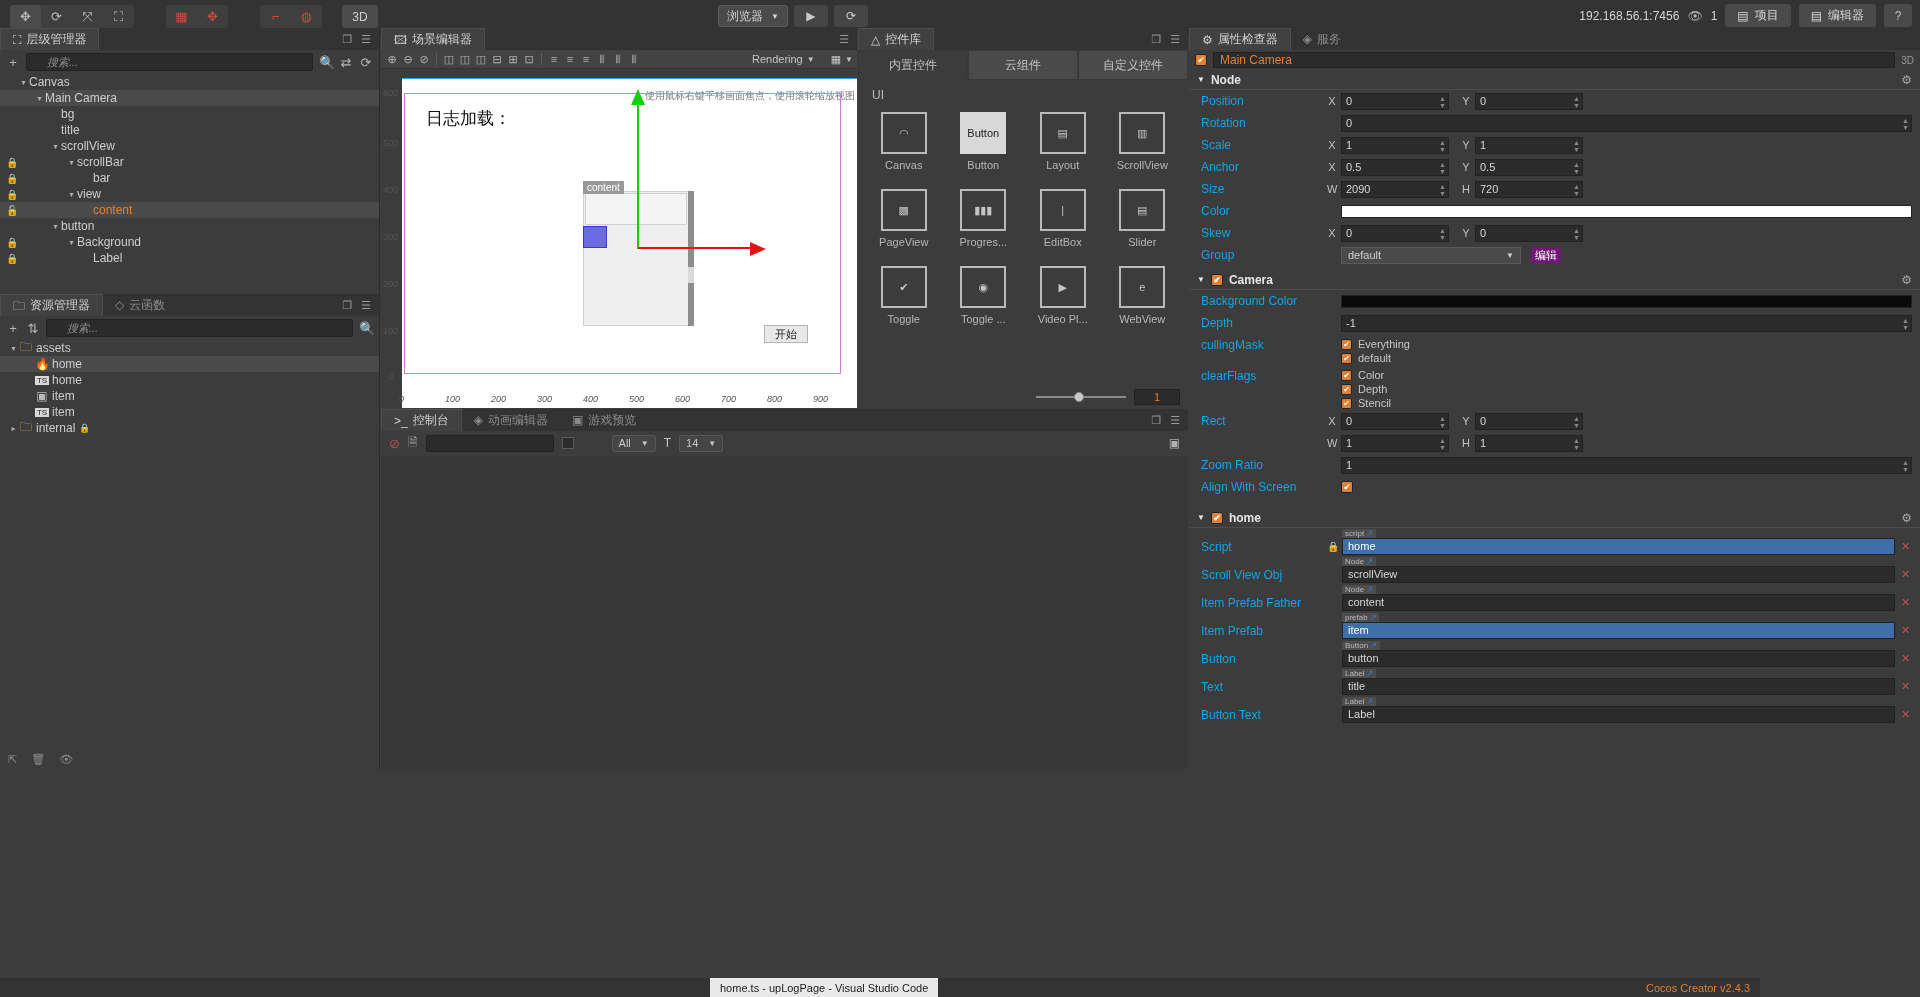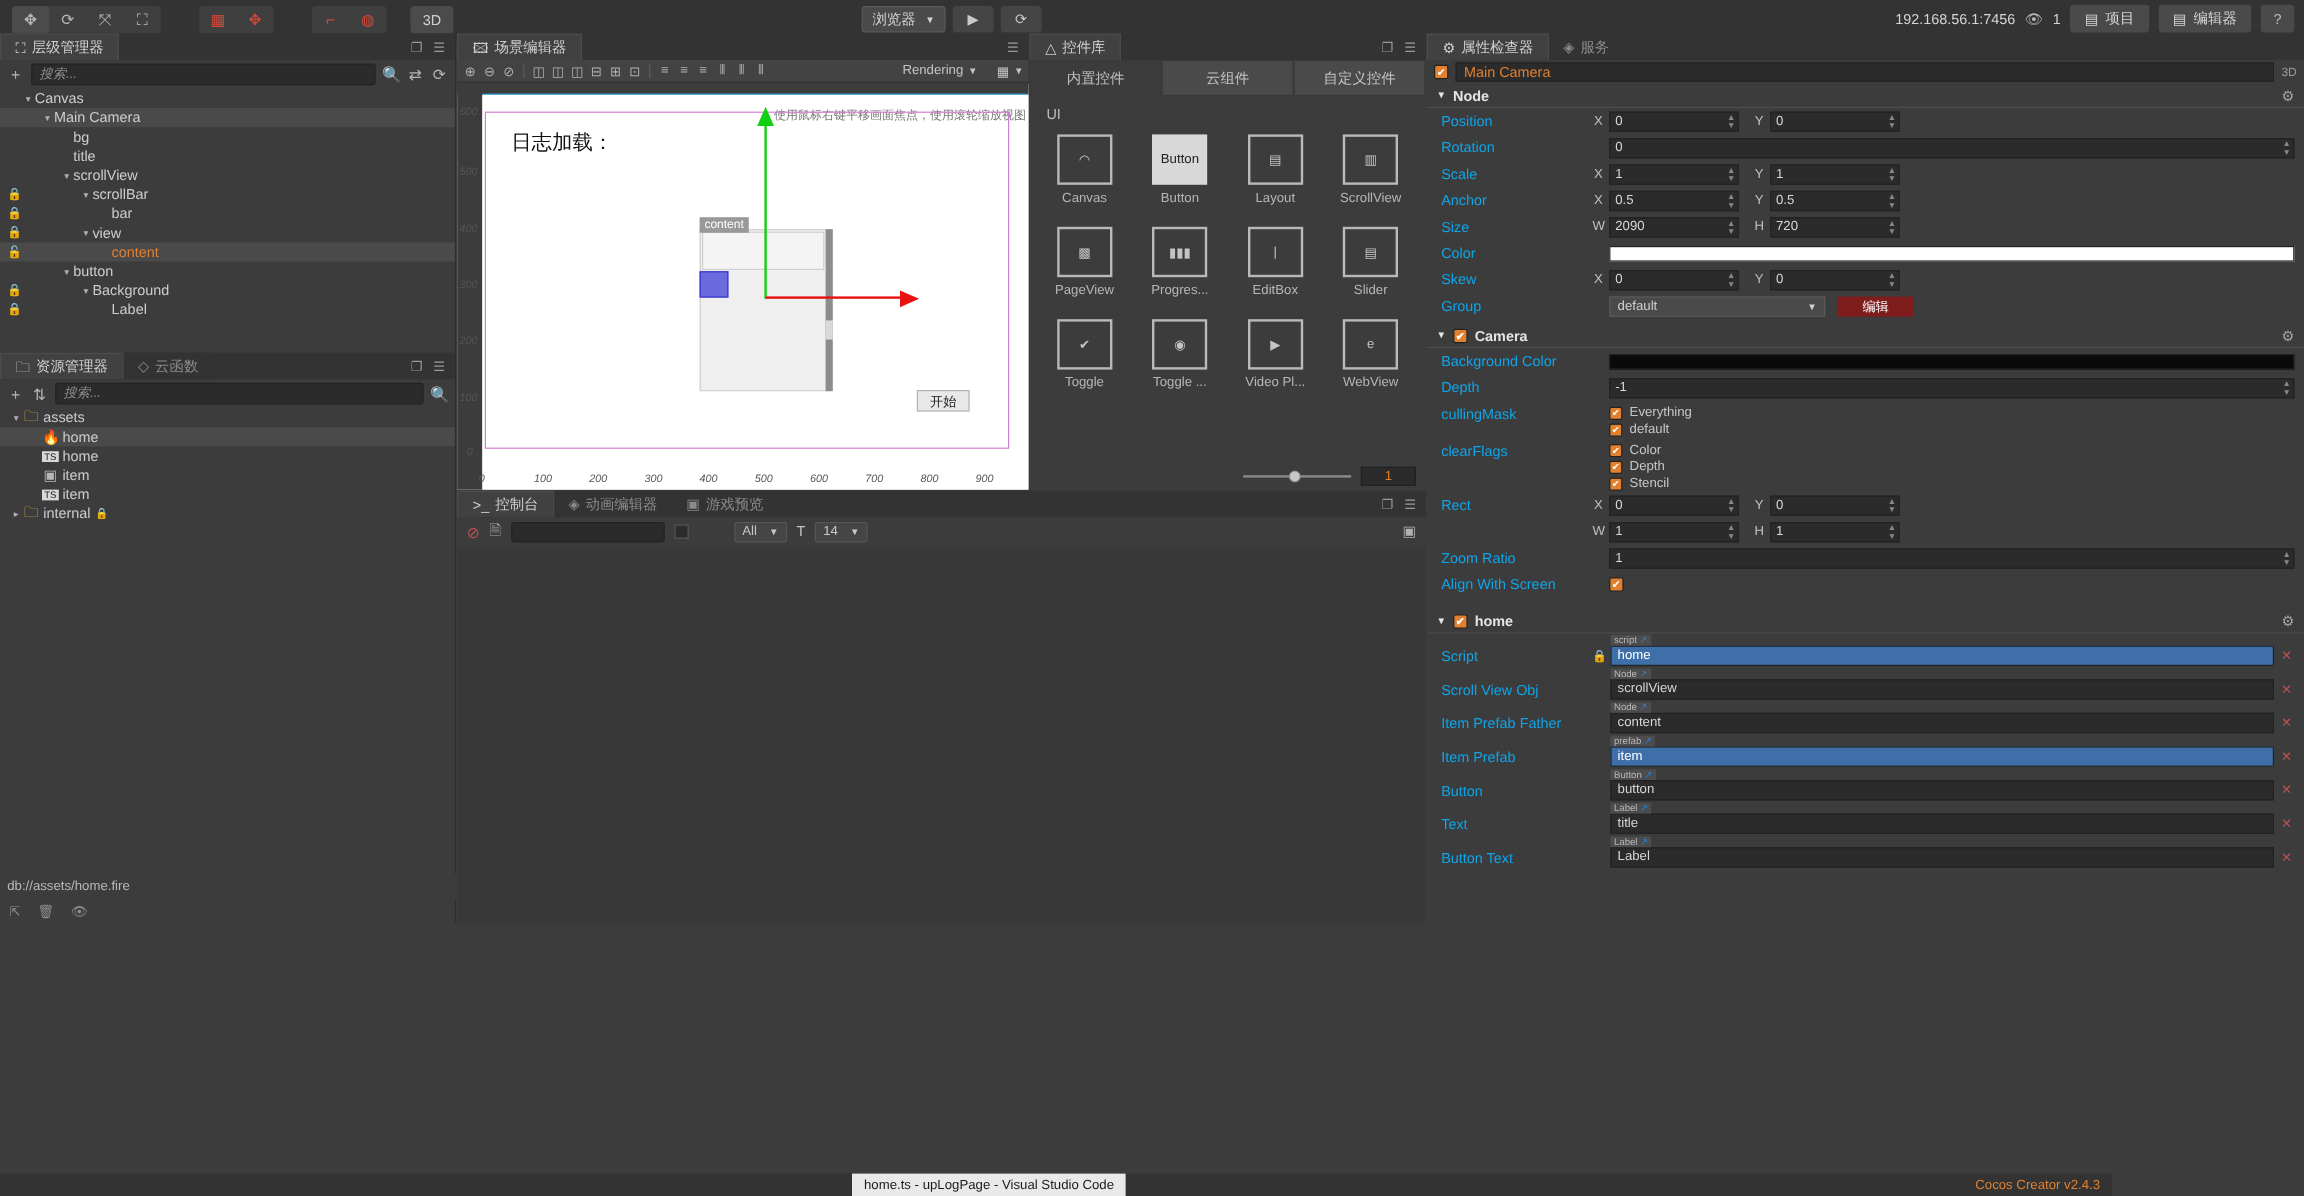--- a/index.html
+++ b/index.html
@@ -60,21 +60,21 @@
               border-left: 1px solid #4d4d4d; border-right: 1px solid #4d4d4d; }
   .ptab-icons { margin-left: auto; display: flex; align-items: center; gap: 9px; padding-right: 8px; color: #9a9a9a; font-size: 11px;}
   .ico { display: inline-block; line-height: 1; }
 
   
   .hier { left: 0; top: 28px; width: 380px; height: 266px; background: #3c3c3c; border-right:1px solid #2d2d2d;}
   .searchrow { height: 24px; display: flex; align-items: center; gap: 6px; padding: 0 6px; background: #3c3c3c;}
   .sr-btn { color: #b5b5b5; font-size: 13px; width: 14px; text-align:center;}
   .search-input {
     flex: 1; height: 18px; background: #2b2b2b; border: 1px solid #222; border-radius: 2px;
-    color: #8d8d8d; font-size: 11px; font-style: italic; padding: 0 6px; line-height: 16px;
+    color: #8d8d8d; font-size: 11px; font-style: italic; padding: 0 20px; line-height: 16px;
   }
   .tree { font-size: 12px; }
   .trow { height: 16px; display: flex; align-items: center; position: relative; color: #c8c8c8;}
   .trow.sel { background: #4a4a4a; }
   .trow .lock { position: absolute; left: 6px; color: #e1562a; font-size: 10px;}
   .tw { display:inline-block; width: 11px; text-align: center; color:#b0b0b0; font-size:8px;}
   .tname.orange { color: #e08030; }
   .tname.white { color: #cdcdcd; }
 
   
@@ -153,21 +153,21 @@
   .fld { height: 17px; background:#2b2b2b; border:1px solid #222; color:#d6d6d6; font-size:11px;
          padding: 0 4px; line-height:15px; display:flex; align-items:center; position:relative;}
   .fld .spin { position:absolute; right:2px; top:1px; font-size:7px; color:#888; line-height:7px;}
   .axl { font-size: 11px; color: #c0c0c0; width: 10px; text-align:center;}
   .fld.num { width: 108px; }
   .fld.wide { flex: 1; }
   .colorfld { height:13px; flex:1; background:#ffffff; border:1px solid #222;}
   .colorfld.black { background:#0a0a0a; }
   .grp-sel { height:17px; flex:1; background:#4a4a4a; border:1px solid #5a5a5a; color:#d0d0d0;
              font-size:11px; display:flex; align-items:center; padding:0 6px;}
-  .btn-blue { height: 17px; background:#7f1d1d; color:#fff; font-size:11px; padding: 0 21px;
+  .btn-blue { height: 17px; background:#701a75; color:#fff; font-size:11px; padding: 0 4px;
               display:flex; align-items:center; border-radius:2px;}
   .cklist { display:flex; flex-direction:column; gap:2px; }
   .ckrow { display:flex; align-items:center; gap:6px; font-size:11px; color:#c6c6c6;}
   .ckbox { width:11px; height:11px; background:#e08030; border:1px solid #222; border-radius:2px;
            color:#fff; font-size:8px; display:flex; align-items:center; justify-content:center;}
   .reffld { flex:1; position:relative; }
   .reftag { position:absolute; left:0; top:-9px; height:9px; background:#4d4d4d; color:#b9b9b9;
             font-size:8px; padding:0 3px; line-height:9px; display:flex; align-items:center; gap:2px;}
   .refbox { height:17px; background:#2b2b2b; border:1px solid #222; color:#d6d6d6; font-size:11px;
             padding:0 5px; line-height:15px; display:flex; align-items:center;}
@@ -379,21 +379,20 @@
         </div>
         <div class="trow">
           <span style="display: inline-block; width: 8px;"></span>
           <span class="tw">▸</span>
           <span class="aicon" style="color: rgb(226, 181, 69);">🗀</span>
           <span class="tname white">internal</span>
           <span style="margin-left: 4px; font-size: 9px;">🔒</span>
         </div>
       </div>
 
-    <div class="db-path">db://assets/home.fire</div>
     <div class="bottom-icons">
       <span>⇱</span>
       <span>🗑</span>
       <span>👁</span>
     </div>
   </div>
 
   <div class="panel scene">
     <div class="panel-tabrow">
       <div class="ptab sel">

